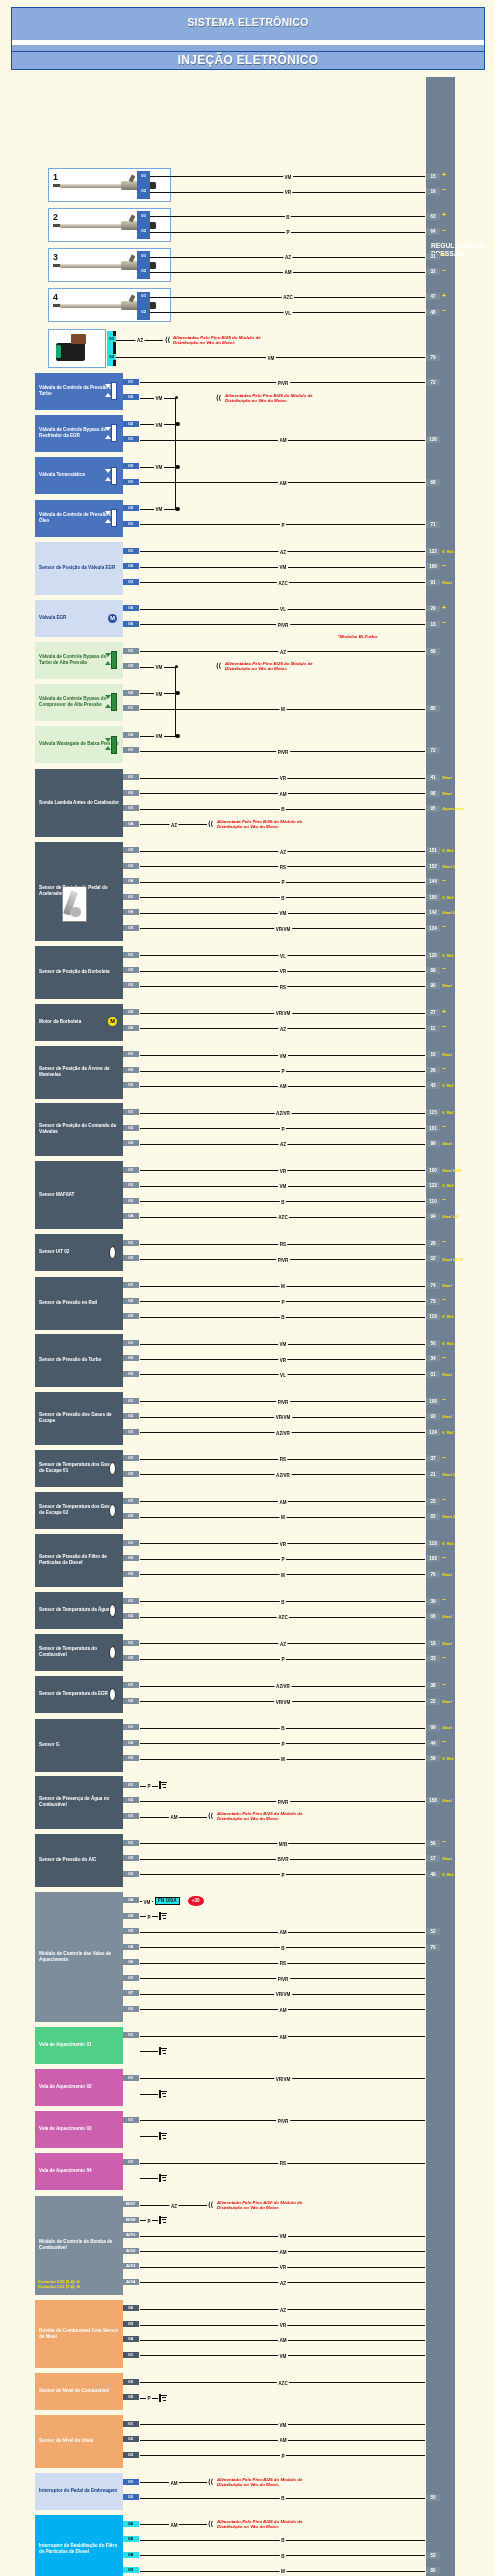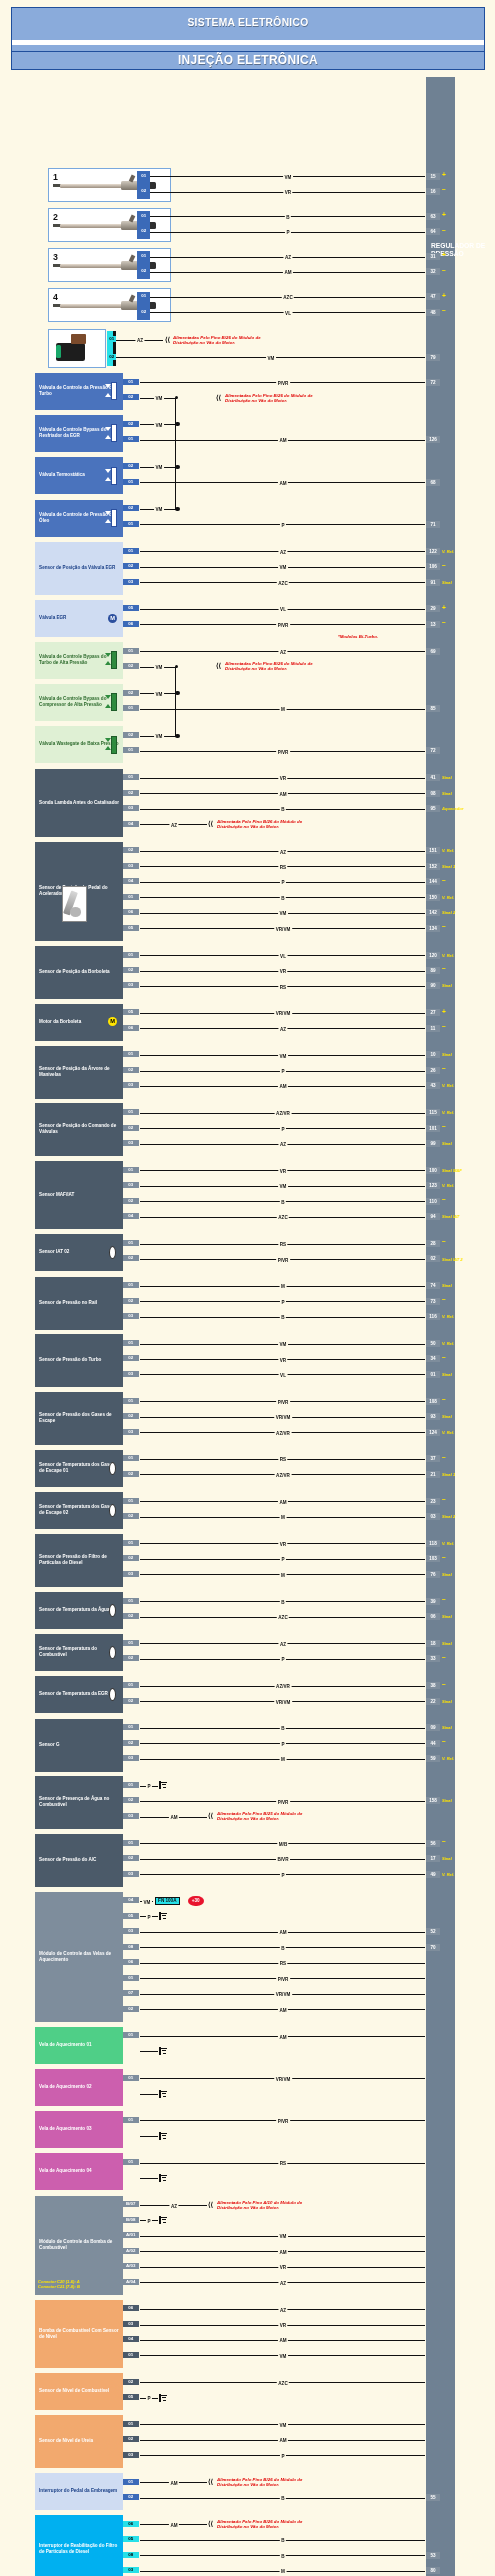--- a/index.html
+++ b/index.html
@@ -158,21 +158,21 @@
   .yellow-note{ position:absolute; font-size:4.1px; font-weight:bold; font-style:italic; color:#ffe400; line-height:5.2px;}
 </style>
 </head>
 <body style="height: 2812px;">
 
 <div class="banner banner-1">
   <span>SISTEMA ELETRÔNICO</span>
   <div class="sub"></div>
 </div>
 <div class="banner banner-2">
-  <span>INJEÇÃO ELETRÔNICA</span>
+  <span>INJEÇÃO ELETRÔNICO</span>
 </div>
 
 <div class="ecu-spine" style="height: 2663px;"></div>
 <div class="ecu-spine-label">REGULADOR DE PRESSÃO</div>
 
 <div class="canvas" id="canvas" style="height: 2750px;">
     <div class="injbox" style="position: absolute; left: 48px; top: 98px;">
       <div class="injnum">1</div>
       <div class="inj-art">
         <div class="inj-tip"></div>

